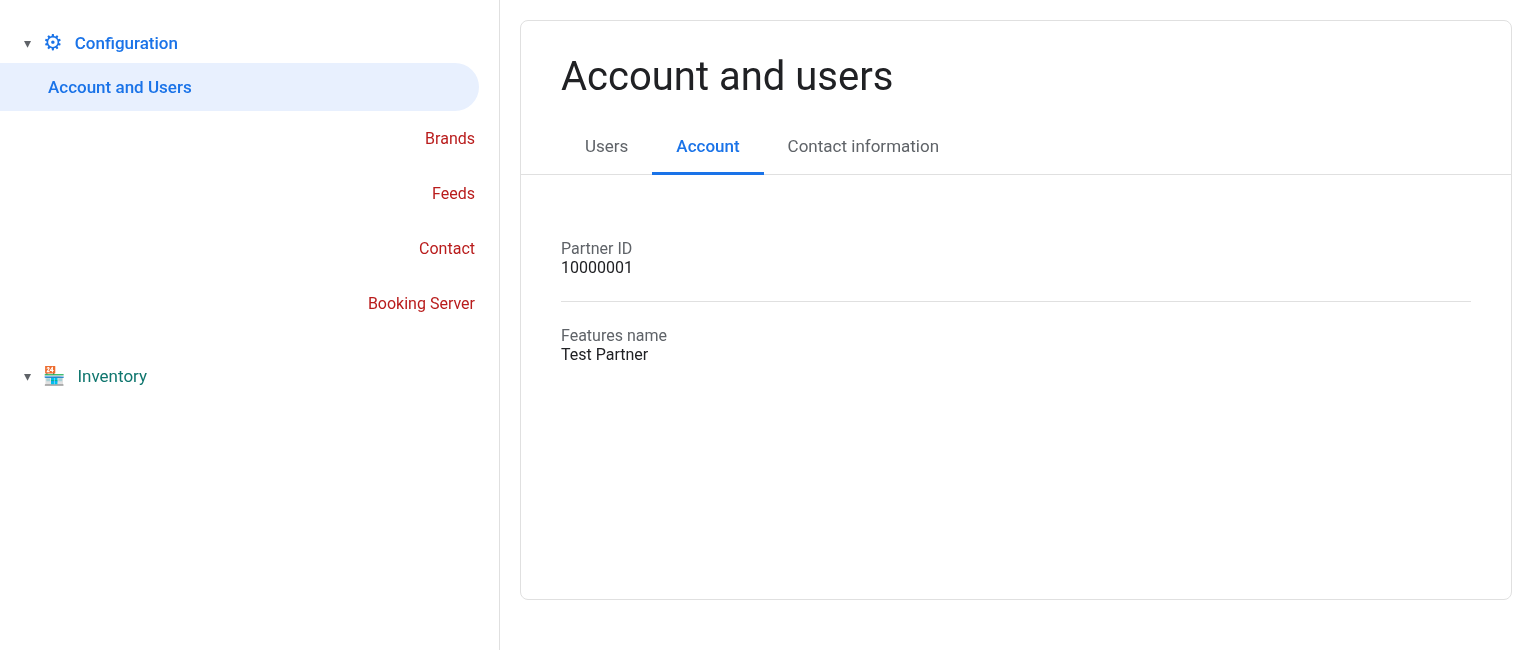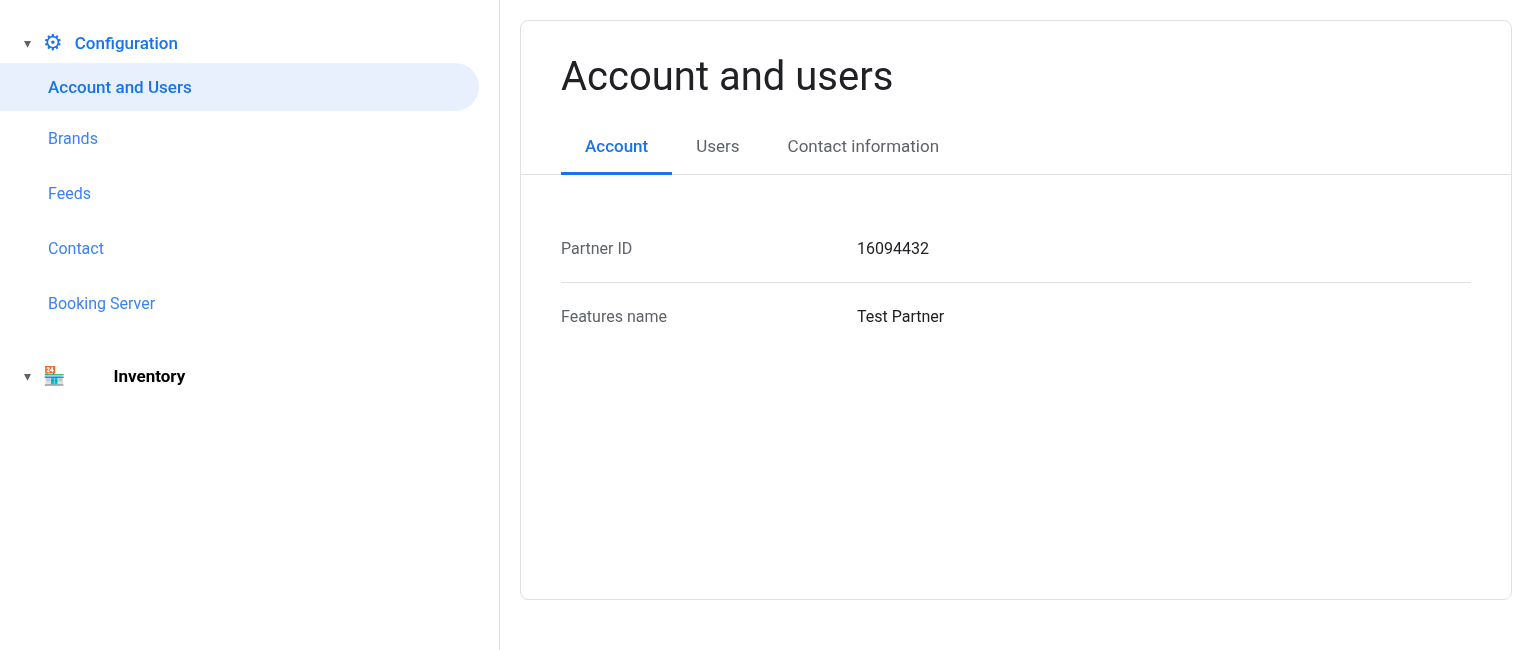--- a/index.html
+++ b/index.html
@@ -40,22 +40,23 @@
     .sidebar-nav-item.section-header {
       color: #1a73e8;
       font-size: 17px;
       font-weight: 500;
       padding-bottom: 8px;
     }
 
     .sidebar-sub-item {
       padding: 18px 24px 18px 48px;
       font-size: 16px;
-      color: #3b82f6;
-      cursor: pointer;
+      color: #b91c1c;
+      cursor: pointer;
+      text-align: right;
     }
 
     .gear-icon {
       color: #1a73e8;
       font-size: 22px;
     }
 
     .chevron {
       font-size: 14px;
       color: #5f6368;
@@ -110,21 +111,22 @@
     
     .tab-content {
       padding: 40px 40px;
     }
 
     .info-row {
       display: flex;
       align-items: flex-start;
       padding: 24px 0;
       border-bottom: 1px solid #e0e0e0;
-      gap: 16px;
+      gap: 0;
+      flex-direction: column;
     }
 
     .info-row:last-child {
       border-bottom: none;
     }
 
     .info-label {
       width: 280px;
       color: #5f6368;
       font-size: 16px;
@@ -178,44 +180,44 @@
     <span>Contact</span>
   </div>
 
   <div class="sidebar-sub-item">
     <span>Booking Server</span>
   </div>
 
   <div class="sidebar-nav-item section-header" style="margin-top: 24px;">
     <span class="chevron">▾</span>
     <span style="font-size:18px; color:#5f6368;">🏪</span>
-    <span style="color: #000000; font-weight: 700; margin-left: 36px;">Inventory</span>
+    <span style="color: #0f766e; font-weight: 400;">Inventory</span>
   </div>
 </div>
 
 <div class="main-content">
   <div class="page-container">
     <h1 class="page-title">Account and users</h1>
 
     <div class="tabs">
+      <div class="tab">
+        <span>Users</span>
+      </div>
       <div class="tab active">
         <span>Account</span>
-      </div>
-      <div class="tab">
-        <span>Users</span>
       </div>
       <div class="tab">
         <span>Contact information</span>
       </div>
     </div>
 
     <div class="tab-content">
       <div class="info-row">
         <div class="info-label">Partner ID</div>
-        <div class="info-value">16094432</div>
+        <div class="info-value">10000001</div>
       </div>
       <div class="info-row">
         <div class="info-label">Features name</div>
         <div class="info-value bold">Test Partner</div>
       </div>
     </div>
   </div>
 </div>
 
 </body></html>

